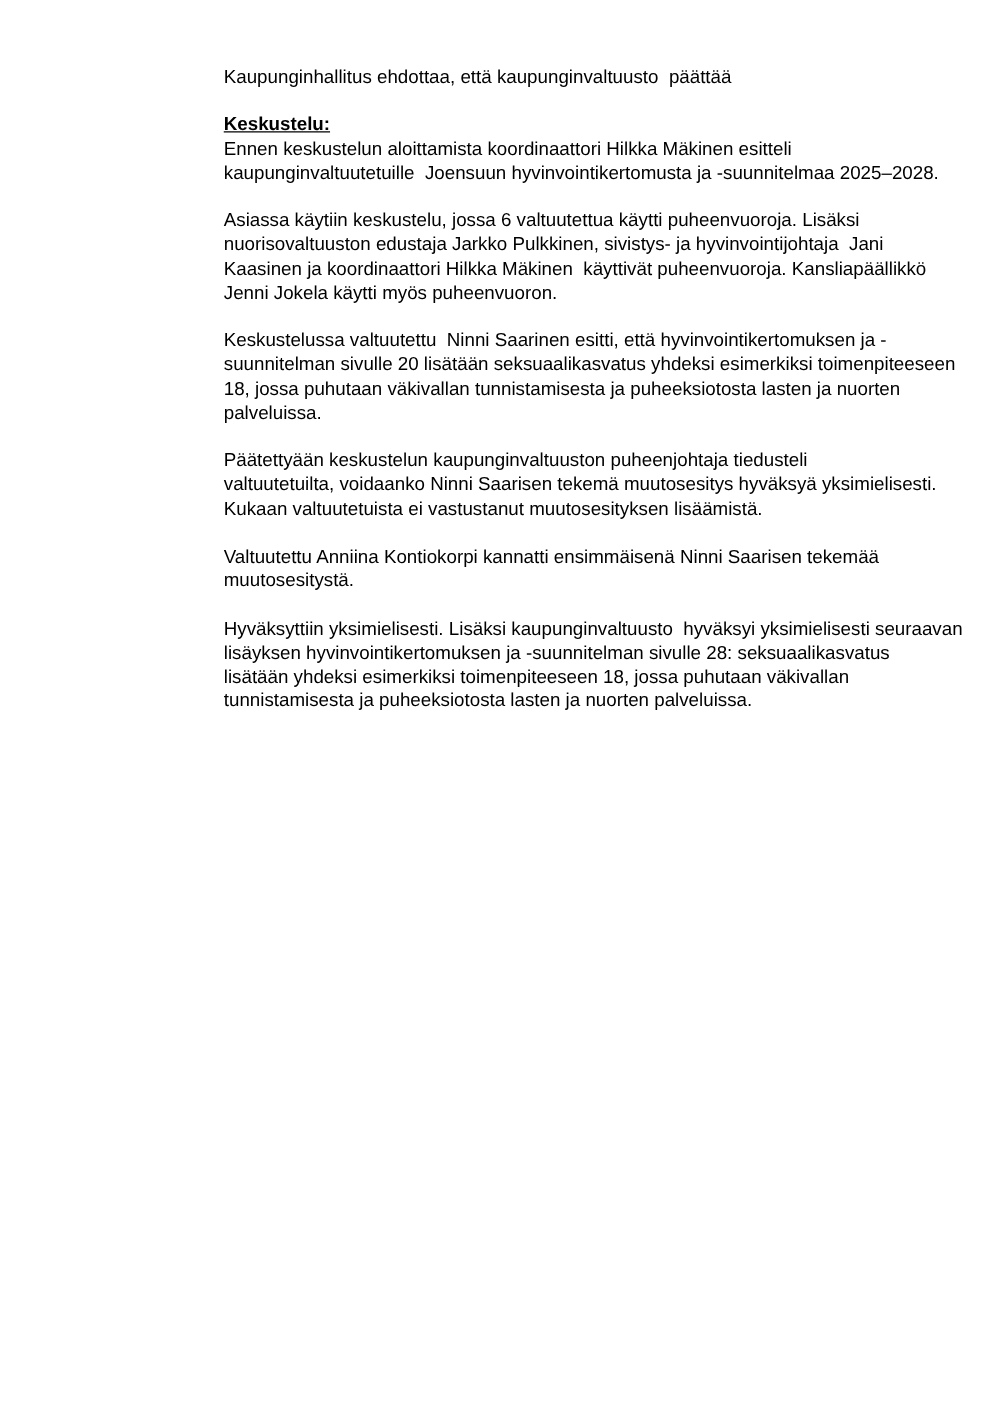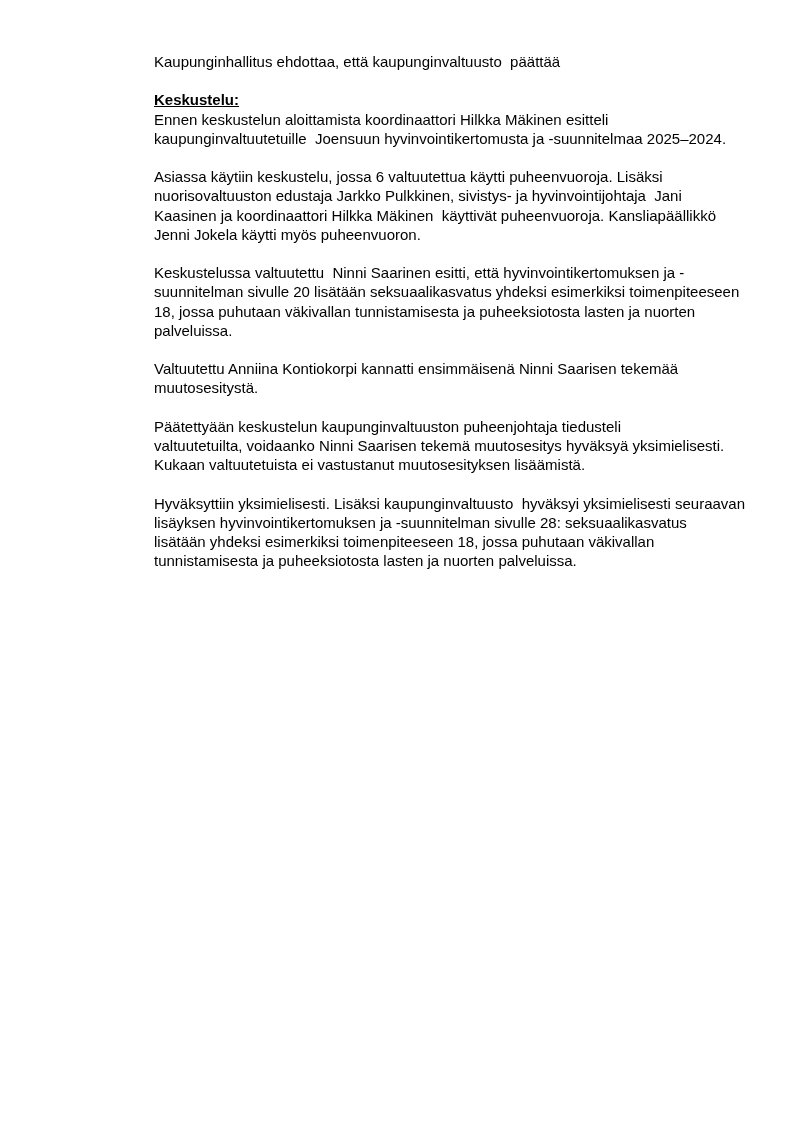--- a/index.html
+++ b/index.html
@@ -9,21 +9,21 @@
   }
   .page {
     position: relative;
     width: 794px;
     height: 1122px;
     background: #ffffff;
     overflow: hidden;
   }
   .content {
     position: absolute;
-    left: 154px;
+    left: 179px;
     top: 52px;
     width: 592px;
     font-family: "Liberation Sans", "DejaVu Sans", sans-serif;
     font-size: 15px;
     line-height: 19.2px;
     color: #000000;
     letter-spacing: 0;
   }
   .para {
     margin: 0 0 19.2px 0;
@@ -40,32 +40,32 @@
   }
 </style>
 </head>
 <body>
 
 <div class="page">
   <div class="content">
     <p class="para">Kaupunginhallitus ehdottaa, että kaupunginvaltuusto  päättää</p>
     <h2 class="heading">Keskustelu:</h2>
     <p class="para">Ennen keskustelun aloittamista koordinaattori Hilkka Mäkinen esitteli
-kaupunginvaltuutetuille  Joensuun hyvinvointikertomusta ja -suunnitelmaa 2025–2024.</p>
+kaupunginvaltuutetuille  Joensuun hyvinvointikertomusta ja -suunnitelmaa 2025–2028.</p>
     <p class="para">Asiassa käytiin keskustelu, jossa 6 valtuutettua käytti puheenvuoroja. Lisäksi
 nuorisovaltuuston edustaja Jarkko Pulkkinen, sivistys- ja hyvinvointijohtaja  Jani
 Kaasinen ja koordinaattori Hilkka Mäkinen  käyttivät puheenvuoroja. Kansliapäällikkö
 Jenni Jokela käytti myös puheenvuoron.</p>
     <p class="para">Keskustelussa valtuutettu  Ninni Saarinen esitti, että hyvinvointikertomuksen ja -
 suunnitelman sivulle 20 lisätään seksuaalikasvatus yhdeksi esimerkiksi toimenpiteeseen
 18, jossa puhutaan väkivallan tunnistamisesta ja puheeksiotosta lasten ja nuorten
 palveluissa.</p>
-    <p class="para">Valtuutettu Anniina Kontiokorpi kannatti ensimmäisenä Ninni Saarisen tekemää
-muutosesitystä.</p>
     <p class="para">Päätettyään keskustelun kaupunginvaltuuston puheenjohtaja tiedusteli
 valtuutetuilta, voidaanko Ninni Saarisen tekemä muutosesitys hyväksyä yksimielisesti.
 Kukaan valtuutetuista ei vastustanut muutosesityksen lisäämistä.</p>
+    <p class="para">Valtuutettu Anniina Kontiokorpi kannatti ensimmäisenä Ninni Saarisen tekemää
+muutosesitystä.</p>
     <p class="para">Hyväksyttiin yksimielisesti. Lisäksi kaupunginvaltuusto  hyväksyi yksimielisesti seuraavan
 lisäyksen hyvinvointikertomuksen ja -suunnitelman sivulle 28: seksuaalikasvatus
 lisätään yhdeksi esimerkiksi toimenpiteeseen 18, jossa puhutaan väkivallan
 tunnistamisesta ja puheeksiotosta lasten ja nuorten palveluissa.</p>
   </div>
 </div>
 
 </body></html>

